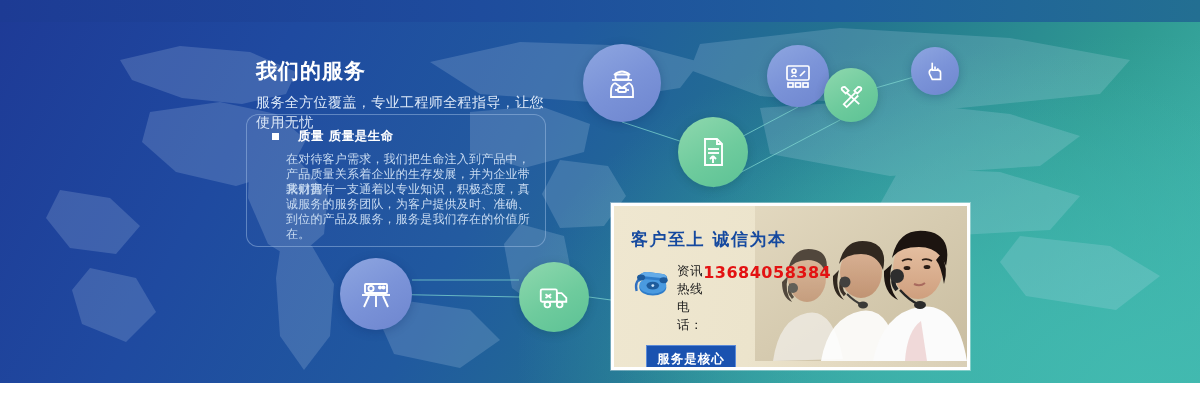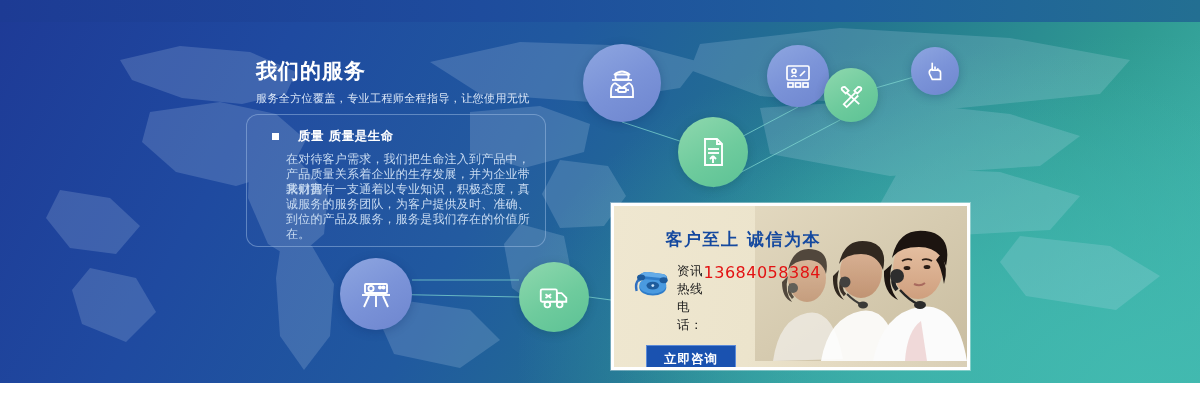--- a/index.html
+++ b/index.html
@@ -34,21 +34,21 @@
   
   .mapsvg{position:absolute;left:0;top:0;width:1200px;height:383px;opacity:.18;}
 
   
   #left-col{position:absolute;left:256px;top:58px;width:300px;}
   #svc-title{
     font-size:21px;font-weight:bold;color:#ffffff;letter-spacing:1px;
     line-height:26px;margin:0 0 8px 0;font-family:Liberation Serif, serif;
   }
   #svc-sub{
-    font-size:11px;color:#dbe7f7;letter-spacing:.4px;line-height:14px;margin:0;
+    font-size:14px;color:#dbe7f7;letter-spacing:.4px;line-height:20px;margin:0;
   }
 
   #panel{
     position:absolute;left:246px;top:114px;width:298px;height:131px;
     border:1px solid rgba(170,200,235,.45);
     border-radius:12px;
     background:rgba(255,255,255,.015);
   }
 
   .feat{position:absolute;left:272px;width:262px;}
@@ -94,27 +94,27 @@
     position:absolute;left:0;top:0;width:100%;height:100%;
     background:linear-gradient(100deg,#efe7d0 0%,#ece4cc 42%,#e6dcc3 60%,#d9cfb6 100%);
   }
   
   #photo{
     position:absolute;right:0;top:0;width:212px;height:155px;overflow:hidden;
   }
   #promo-text{position:absolute;left:17px;top:22px;width:190px;z-index:4;}
   #promo-h{
     font-size:17px;font-weight:bold;color:#15499f;letter-spacing:1.5px;
-    margin:0 0 12px 0;line-height:22px;text-align:right;
+    margin:0 0 12px 0;line-height:22px;
   }
   #hot-row{display:flex;align-items:flex-start;gap:6px;}
   #phone-ico{width:40px;height:36px;flex:none;margin-top:2px;}
   #hot-txt{display:flex;}
   #hot-label{font-size:12.5px;color:#1b1b1b;letter-spacing:.6px;line-height:18px;}
-  #hot-number{font-size:16px;font-weight:normal;color:#e31212;letter-spacing:.5px;line-height:22px;}
+  #hot-number{font-size:16px;font-weight:bold;color:#e31212;letter-spacing:.5px;line-height:22px;}
   #cta{
     margin-top:11px;margin-left:15px;
     display:inline-block;width:88px;height:25px;line-height:25px;text-align:center;
     background:#1a52b0;border:1px solid #5b8ad8;
     color:#ffffff;font-size:12.5px;letter-spacing:1px;font-weight:bold;
     cursor:pointer;
   }
 </style>
 </head>
 <body>
@@ -330,18 +330,18 @@
             <path d="M9 13 q4 -5 10 -4 l16 2 q5 1 4 5" fill="#63abe8"></path>
             <ellipse cx="11" cy="15" rx="4.5" ry="3.4" fill="#1e5b9c"></ellipse>
             <ellipse cx="36" cy="18" rx="4.5" ry="3.4" fill="#1e5b9c"></ellipse>
           </svg>
           <div id="hot-txt">
             <span id="hot-label">资讯热线电话：</span>
             <span id="hot-number">13684058384</span>
           </div>
         </div>
 
-        <div id="cta">立即咨询</div>
+        <div id="cta">服务是核心</div>
       </div>
     </div>
 
   </div>
 </div>
 
 </body></html>

